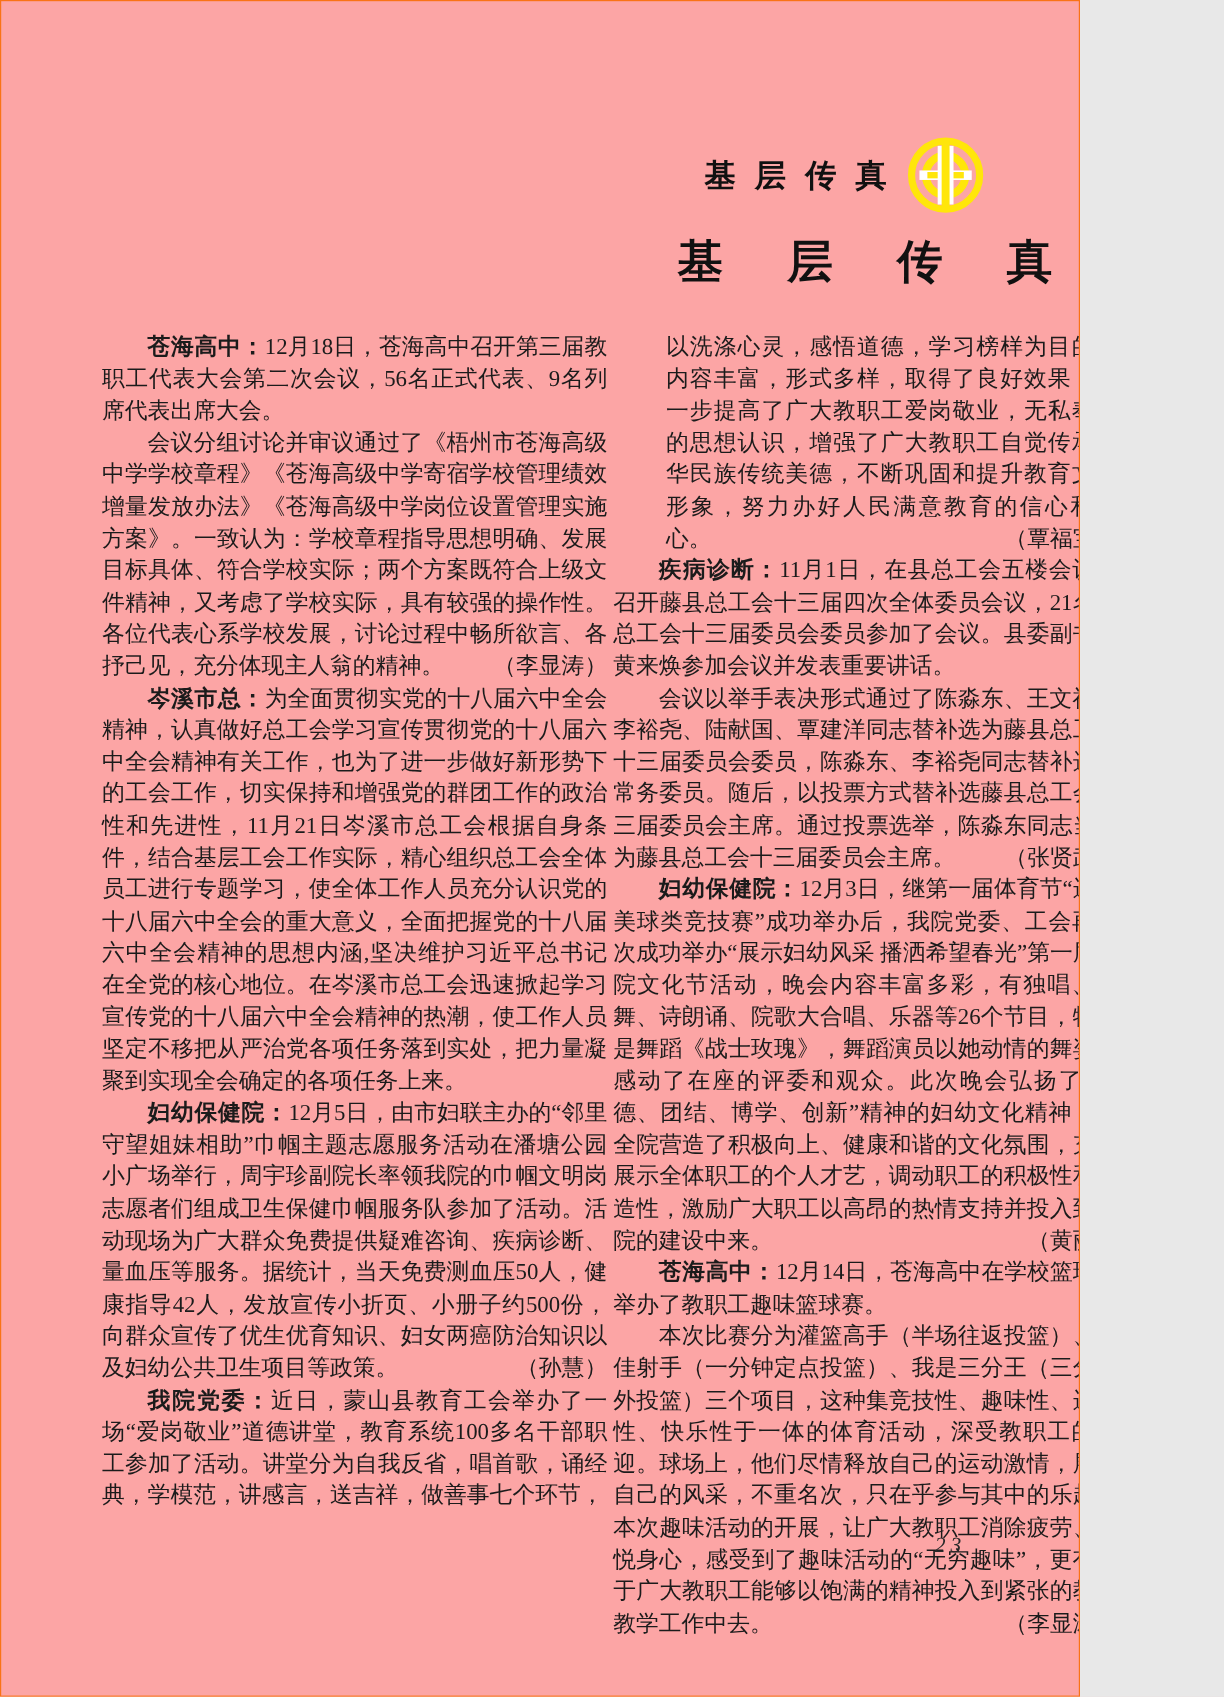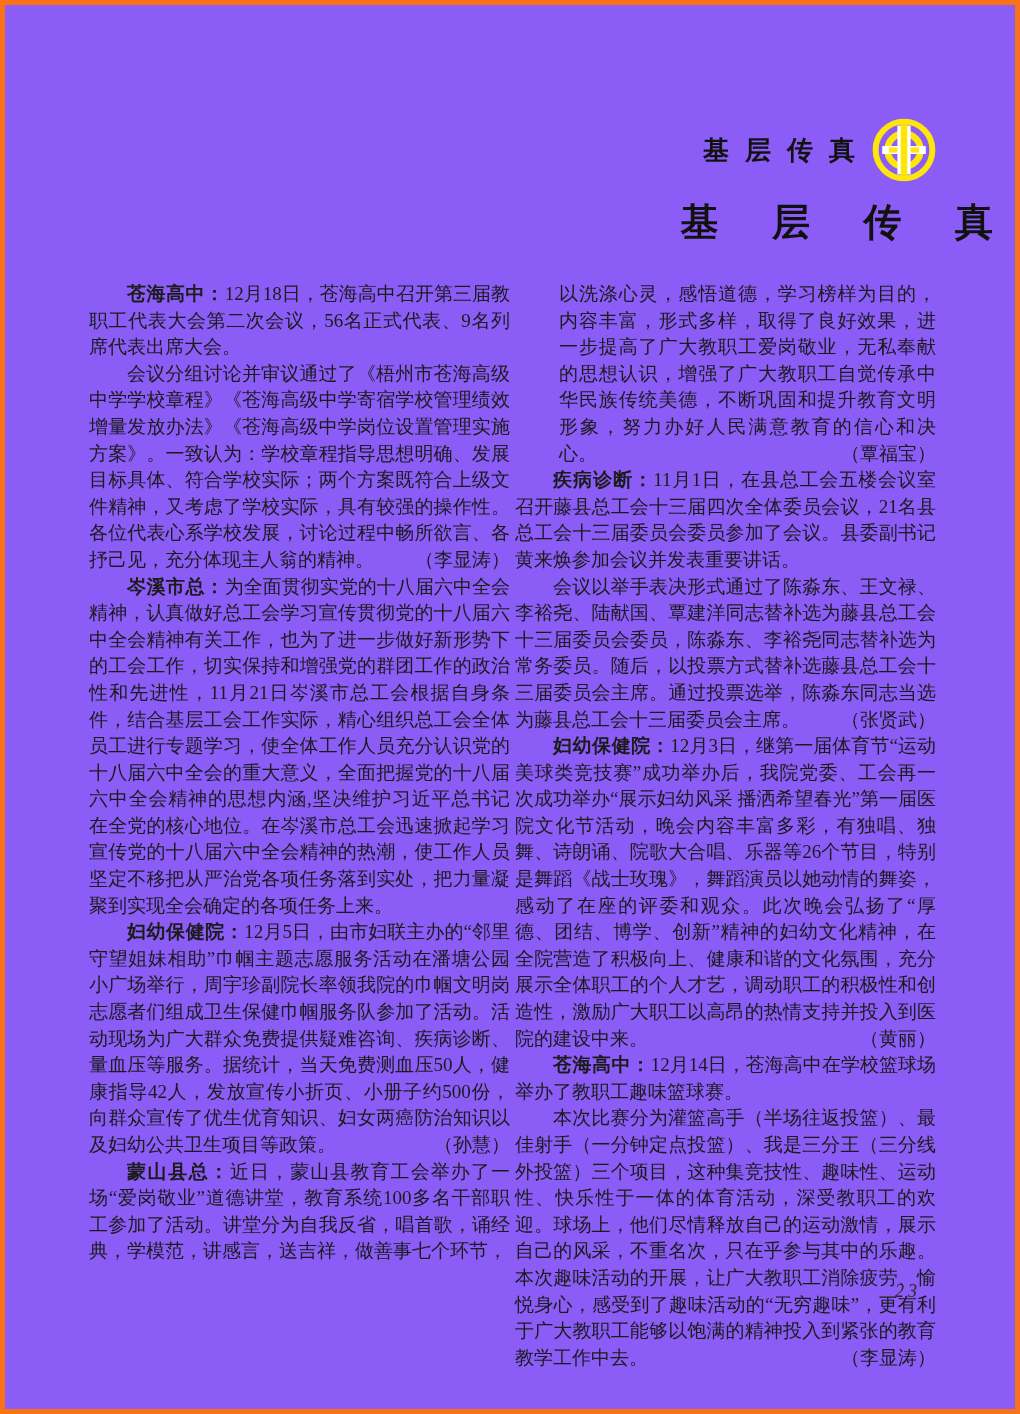--- a/index.html
+++ b/index.html
@@ -1,21 +1,21 @@
 <!DOCTYPE html>
 <html style="--logo-yellow: #ffe60a;"><head>
 <meta charset="utf-8">
 <style>
   * { margin:0; padding:0; box-sizing:border-box; }
   html,body { background:#e8e8e8; }
   .page {
     position:relative;
-    width:1020px; height:1414px;
-    background:#8b5cf6;
-    border:5px solid #f97316;
+    width:900px; height:1414px;
+    background:#fca5a5;
+    border:1px solid #f97316;
     font-family:"Liberation Serif", serif;
     color:#1b1b1b;
     overflow:hidden;
   }
   
   .masthead {
     position:absolute; top:112px; right:78px;
     display:flex; align-items:center;
   }
   .masthead-text {
@@ -89,21 +89,21 @@
   </div>
 
   <h1 class="page-title">基 层 传 真</h1>
 
   <div class="columns">
     <div class="col" id="col-left">
         <p class="para"><b class="lead">苍海高中：</b>12月18日，苍海高中召开第三届教职工代表大会第二次会议，56名正式代表、9名列席代表出席大会。</p>
         <p class="para">会议分组讨论并审议通过了《梧州市苍海高级中学学校章程》《苍海高级中学寄宿学校管理绩效增量发放办法》《苍海高级中学岗位设置管理实施方案》。一致认为：学校章程指导思想明确、发展目标具体、符合学校实际；两个方案既符合上级文件精神，又考虑了学校实际，具有较强的操作性。各位代表心系学校发展，讨论过程中畅所欲言、各抒己见，充分体现主人翁的精神。<span class="sig">（李显涛）</span></p>
         <p class="para"><b class="lead">岑溪市总：</b>为全面贯彻实党的十八届六中全会精神，认真做好总工会学习宣传贯彻党的十八届六中全会精神有关工作，也为了进一步做好新形势下的工会工作，切实保持和增强党的群团工作的政治性和先进性，11月21日岑溪市总工会根据自身条件，结合基层工会工作实际，精心组织总工会全体员工进行专题学习，使全体工作人员充分认识党的十八届六中全会的重大意义，全面把握党的十八届六中全会精神的思想内涵,坚决维护习近平总书记在全党的核心地位。在岑溪市总工会迅速掀起学习宣传党的十八届六中全会精神的热潮，使工作人员坚定不移把从严治党各项任务落到实处，把力量凝聚到实现全会确定的各项任务上来。</p>
         <p class="para"><b class="lead">妇幼保健院：</b>12月5日，由市妇联主办的“邻里守望姐妹相助”巾帼主题志愿服务活动在潘塘公园小广场举行，周宇珍副院长率领我院的巾帼文明岗志愿者们组成卫生保健巾帼服务队参加了活动。活动现场为广大群众免费提供疑难咨询、疾病诊断、量血压等服务。据统计，当天免费测血压50人，健康指导42人，发放宣传小折页、小册子约500份，向群众宣传了优生优育知识、妇女两癌防治知识以及妇幼公共卫生项目等政策。<span class="sig">（孙慧）</span></p>
-        <p class="para"><b class="lead">蒙山县总：</b>近日，蒙山县教育工会举办了一场“爱岗敬业”道德讲堂，教育系统100多名干部职工参加了活动。讲堂分为自我反省，唱首歌，诵经典，学模范，讲感言，送吉祥，做善事七个环节，</p>
+        <p class="para"><b class="lead">我院党委：</b>近日，蒙山县教育工会举办了一场“爱岗敬业”道德讲堂，教育系统100多名干部职工参加了活动。讲堂分为自我反省，唱首歌，诵经典，学模范，讲感言，送吉祥，做善事七个环节，</p>
       </div>
     <div class="col" id="col-right">
         <p class="para no-indent">以洗涤心灵，感悟道德，学习榜样为目的，内容丰富，形式多样，取得了良好效果，进一步提高了广大教职工爱岗敬业，无私奉献的思想认识，增强了广大教职工自觉传承中华民族传统美德，不断巩固和提升教育文明形象，努力办好人民满意教育的信心和决心。<span class="sig">（覃福宝）</span></p>
         <p class="para"><b class="lead">疾病诊断：</b>11月1日，在县总工会五楼会议室召开藤县总工会十三届四次全体委员会议，21名县总工会十三届委员会委员参加了会议。县委副书记黄来焕参加会议并发表重要讲话。</p>
         <p class="para">会议以举手表决形式通过了陈淼东、王文禄、李裕尧、陆献国、覃建洋同志替补选为藤县总工会十三届委员会委员，陈淼东、李裕尧同志替补选为常务委员。随后，以投票方式替补选藤县总工会十三届委员会主席。通过投票选举，陈淼东同志当选为藤县总工会十三届委员会主席。<span class="sig">（张贤武）</span></p>
         <p class="para"><b class="lead">妇幼保健院：</b>12月3日，继第一届体育节“运动美球类竞技赛”成功举办后，我院党委、工会再一次成功举办“展示妇幼风采 播洒希望春光”第一届医院文化节活动，晚会内容丰富多彩，有独唱、独舞、诗朗诵、院歌大合唱、乐器等26个节目，特别是舞蹈《战士玫瑰》，舞蹈演员以她动情的舞姿，感动了在座的评委和观众。此次晚会弘扬了“厚德、团结、博学、创新”精神的妇幼文化精神，在全院营造了积极向上、健康和谐的文化氛围，充分展示全体职工的个人才艺，调动职工的积极性和创造性，激励广大职工以高昂的热情支持并投入到医院的建设中来。<span class="sig">（黄丽）</span></p>
         <p class="para"><b class="lead">苍海高中：</b>12月14日，苍海高中在学校篮球场举办了教职工趣味篮球赛。</p>
         <p class="para">本次比赛分为灌篮高手（半场往返投篮）、最佳射手（一分钟定点投篮）、我是三分王（三分线外投篮）三个项目，这种集竞技性、趣味性、运动性、快乐性于一体的体育活动，深受教职工的欢迎。球场上，他们尽情释放自己的运动激情，展示自己的风采，不重名次，只在乎参与其中的乐趣。本次趣味活动的开展，让广大教职工消除疲劳、愉悦身心，感受到了趣味活动的“无穷趣味”，更有利于广大教职工能够以饱满的精神投入到紧张的教育教学工作中去。<span class="sig">（李显涛）</span></p>
       </div>
   </div>

